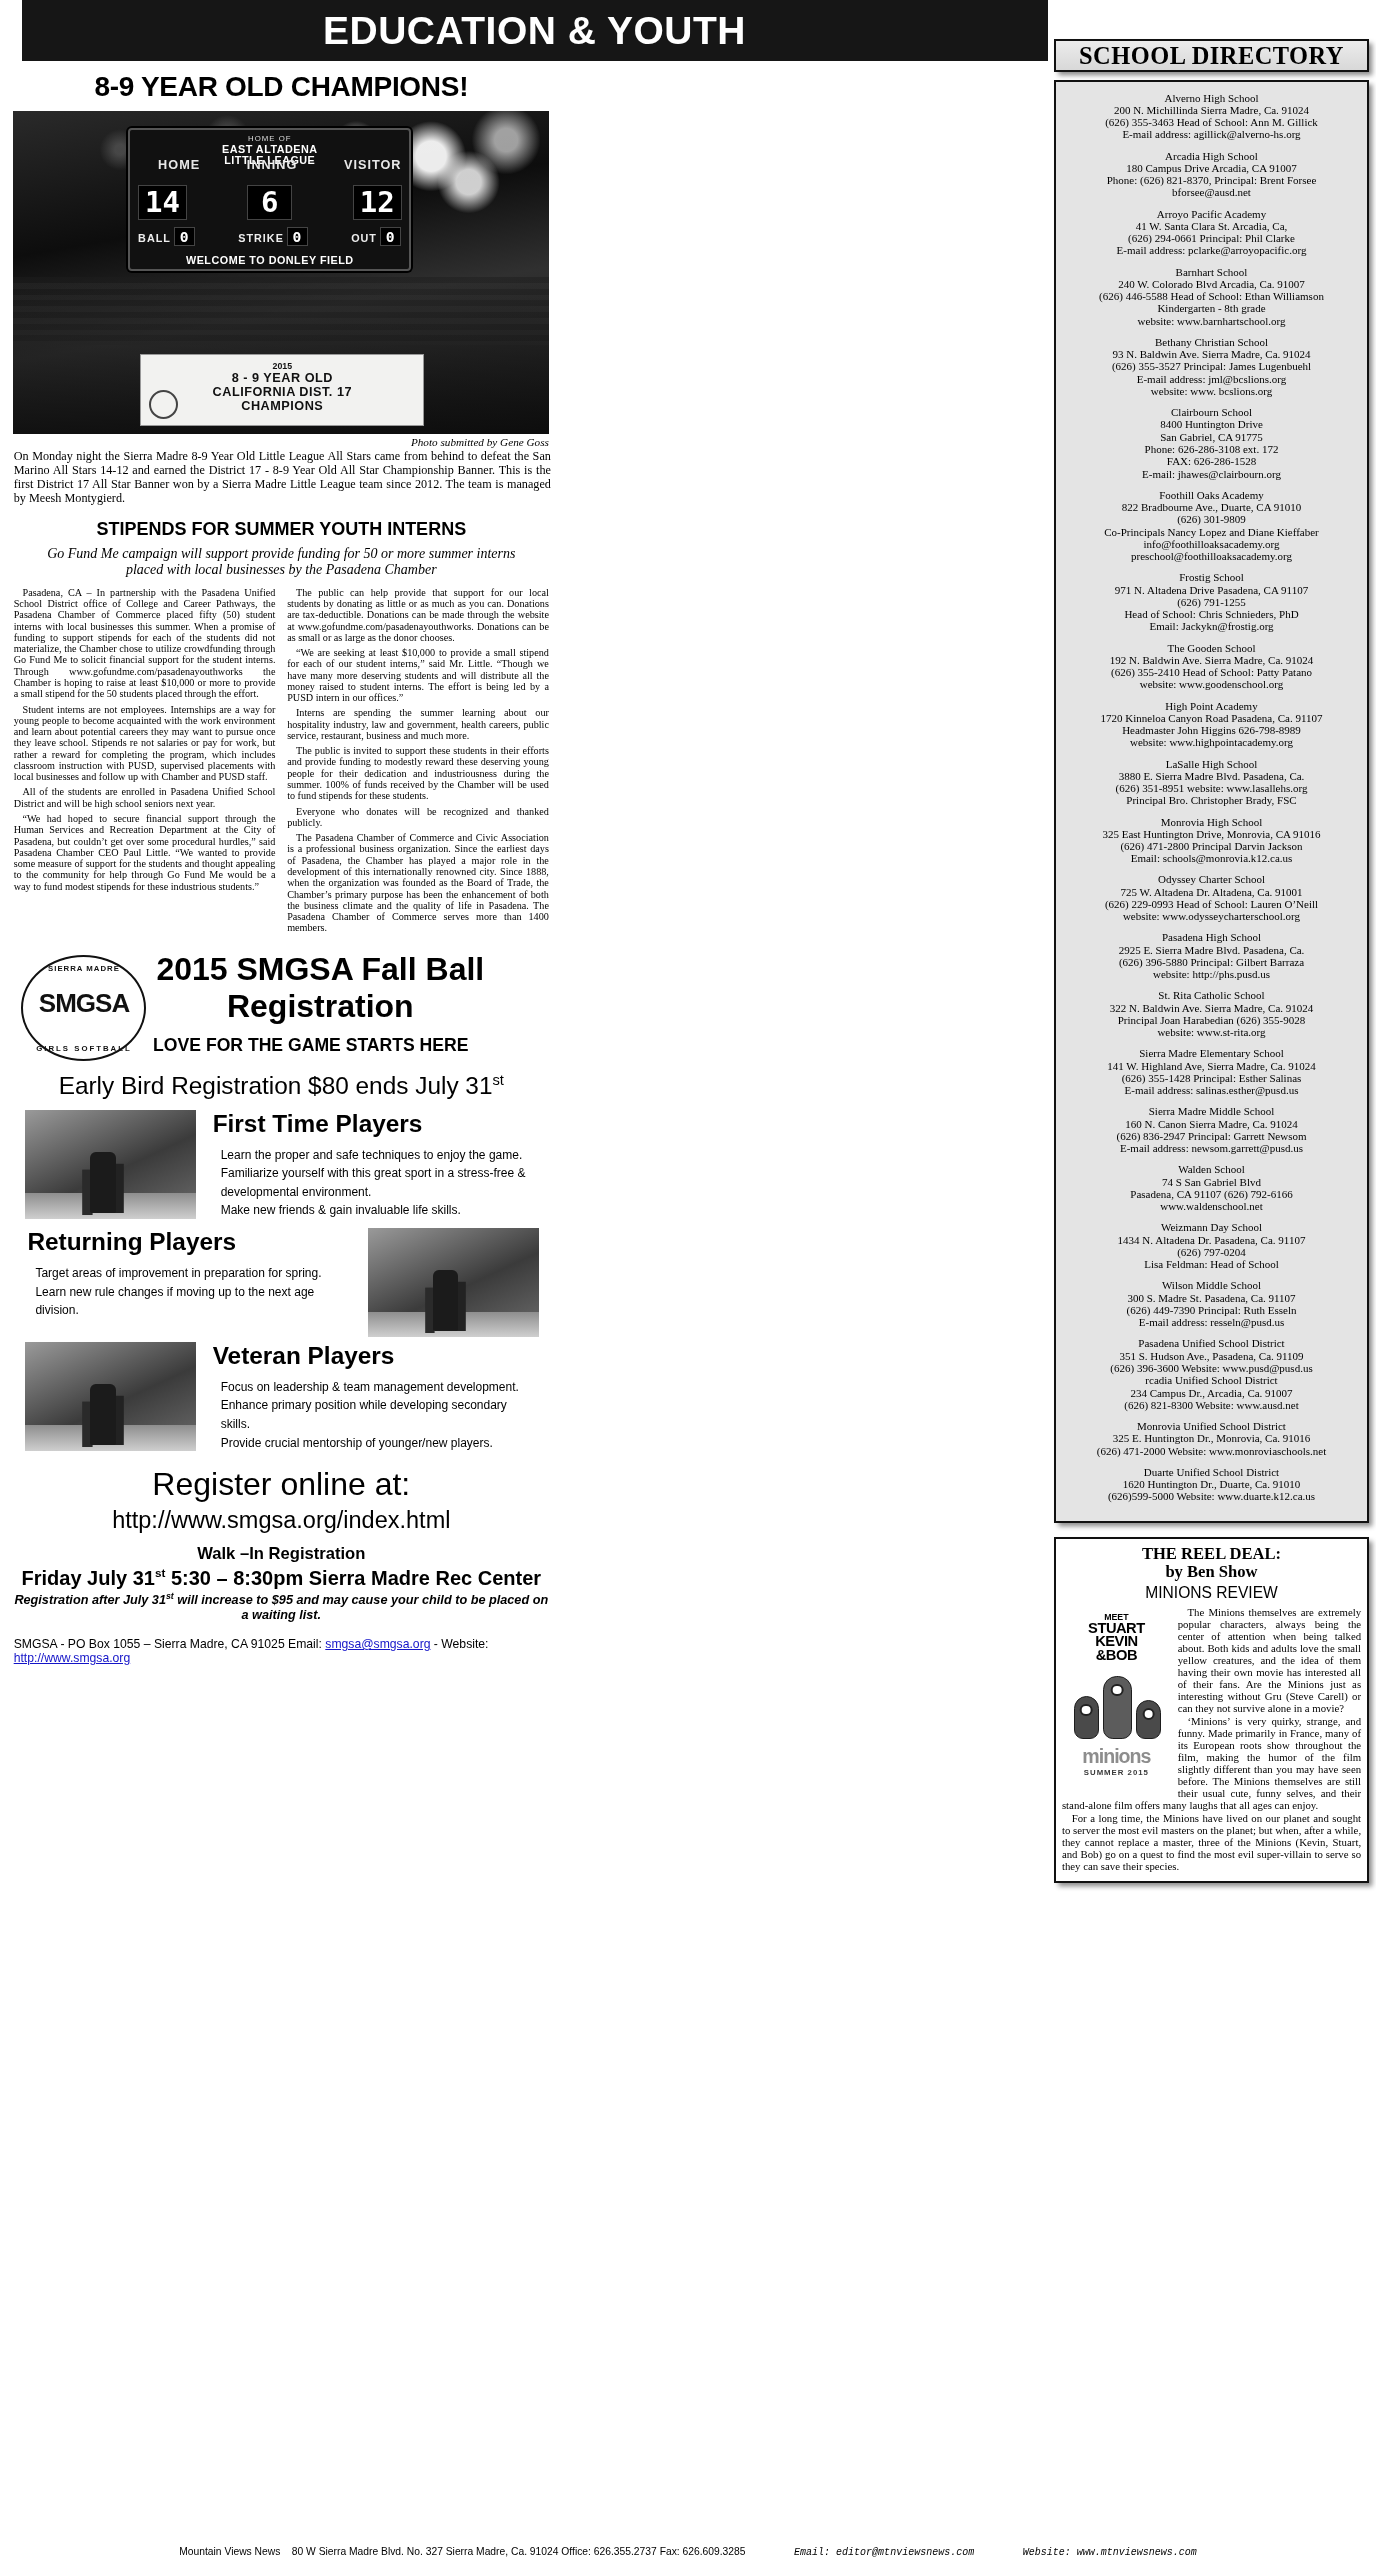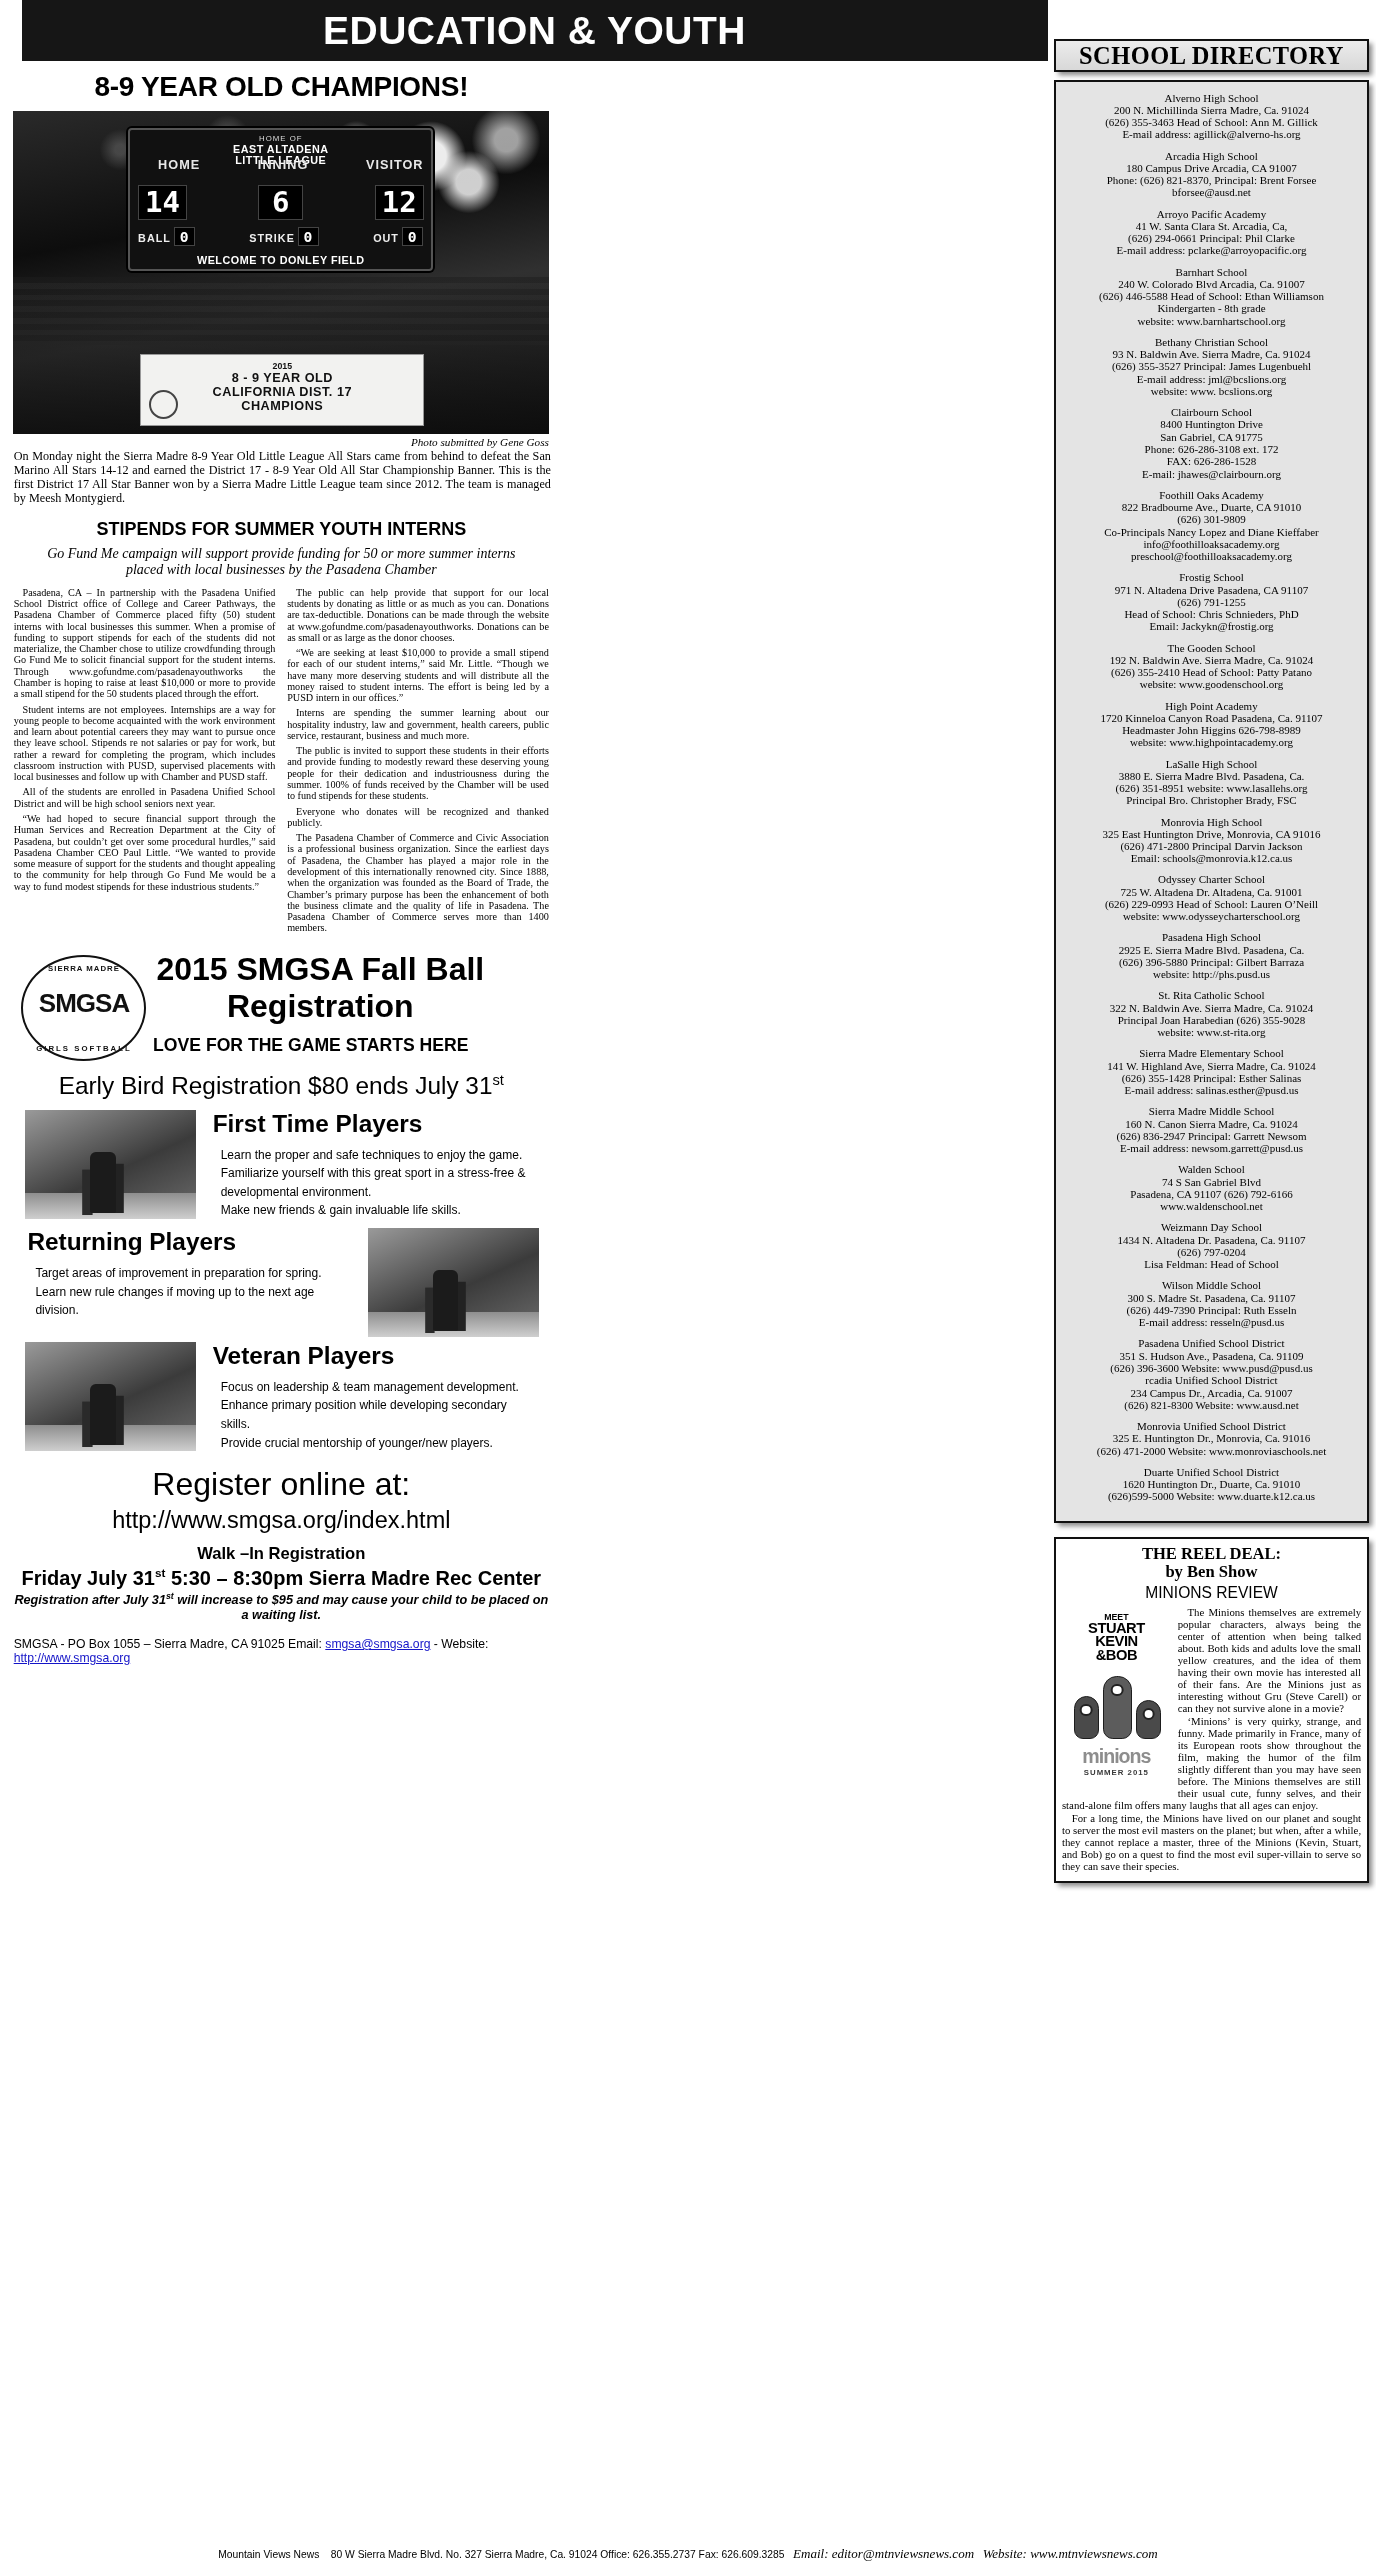--- a/index.html
+++ b/index.html
@@ -45,21 +45,21 @@
     position:absolute; inset:0;
     background:
       radial-gradient(circle at 78% 14%, rgba(255,255,255,.92) 0 3%, rgba(255,255,255,0) 7%),
       radial-gradient(circle at 85% 22%, rgba(255,255,255,.8) 0 2.4%, rgba(255,255,255,0) 6%),
       radial-gradient(circle at 64% 10%, rgba(255,255,255,.5) 0 1.6%, rgba(255,255,255,0) 5%),
       radial-gradient(circle at 92% 9%, rgba(255,255,255,.6) 0 2%, rgba(255,255,255,0) 6%),
       radial-gradient(circle at 40% 8%, rgba(255,255,255,.22) 0 1.2%, rgba(255,255,255,0) 5%),
       radial-gradient(circle at 20% 12%, rgba(255,255,255,.18) 0 1%, rgba(255,255,255,0) 4%);
   }
   .scoreboard {
-    position:absolute; left:115px; top:17.6px; width:305px; height:143px;
+    position:absolute; left:115px; top:17.6px; width:283px; height:143px;
     background:#111; border:2.9px solid #555; border-radius:3.9px;
     box-shadow:0 0 0 2px #000;
   }
   .sb-home {
     position:absolute; top:3.9px; left:0; right:0; text-align:center;
     color:#ddd; font-family:"Liberation Sans", sans-serif;
     font-size:7.8px; letter-spacing:1px;
   }
   .sb-brand {
     position:absolute; top:13.7px; left:0; right:0; text-align:center;
@@ -326,21 +326,21 @@
     text-align:justify; text-indent:9.8px;
   }
 
   
   .footer {
     position:absolute; left:0; top:2546px; width:1376px;
     text-align:center;
     font-family:"Liberation Sans", sans-serif;
     font-size:10.3px;
   }
-  .footer .em { font-style:italic; font-family:Liberation Serif, serif; font-size:13px; }
+  .footer .em { font-style:italic; font-family:Liberation Mono, monospace; font-size:10px;margin-left:40px; }
 </style>
 </head>
 <body>
 
 <div class="masthead">
   <div class="masthead-title">EDUCATION &amp; YOUTH</div>
 </div>
 
 <div class="main-col">
 

